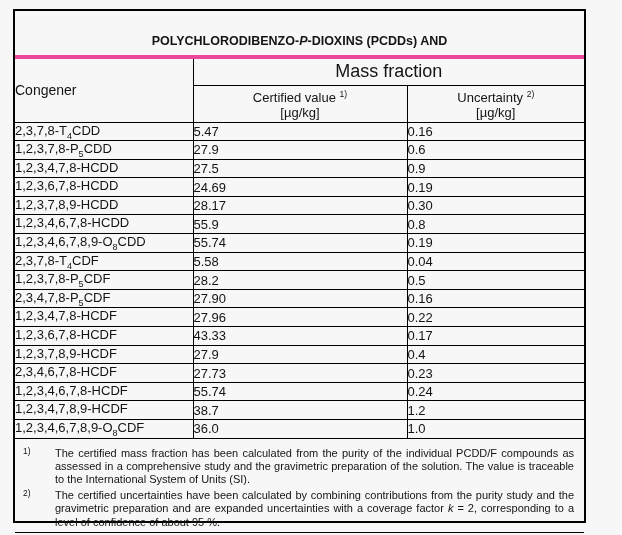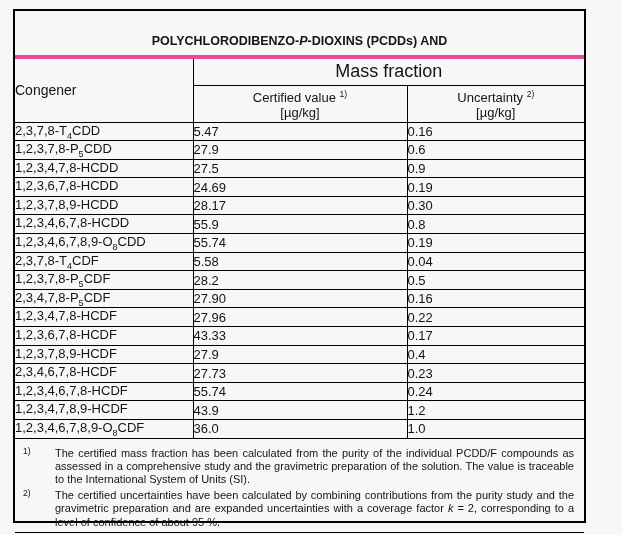--- a/index.html
+++ b/index.html
@@ -181,21 +181,21 @@
           <td class="val">27.73</td>
           <td class="val">0.23</td>
         </tr>
         <tr class="data-row">
           <td class="congener"><span>1,2,3,4,6,7,8-HCDF</span><sub></sub><span></span></td>
           <td class="val">55.74</td>
           <td class="val">0.24</td>
         </tr>
         <tr class="data-row">
           <td class="congener"><span>1,2,3,4,7,8,9-HCDF</span><sub></sub><span></span></td>
-          <td class="val">43.9</td>
+          <td class="val">38.7</td>
           <td class="val">1.2</td>
         </tr>
         <tr class="data-row">
           <td class="congener"><span>1,2,3,4,6,7,8,9-O</span><sub>8</sub><span>CDF</span></td>
           <td class="val">36.0</td>
           <td class="val">1.0</td>
         </tr>
       </tbody>
   </table>
 

